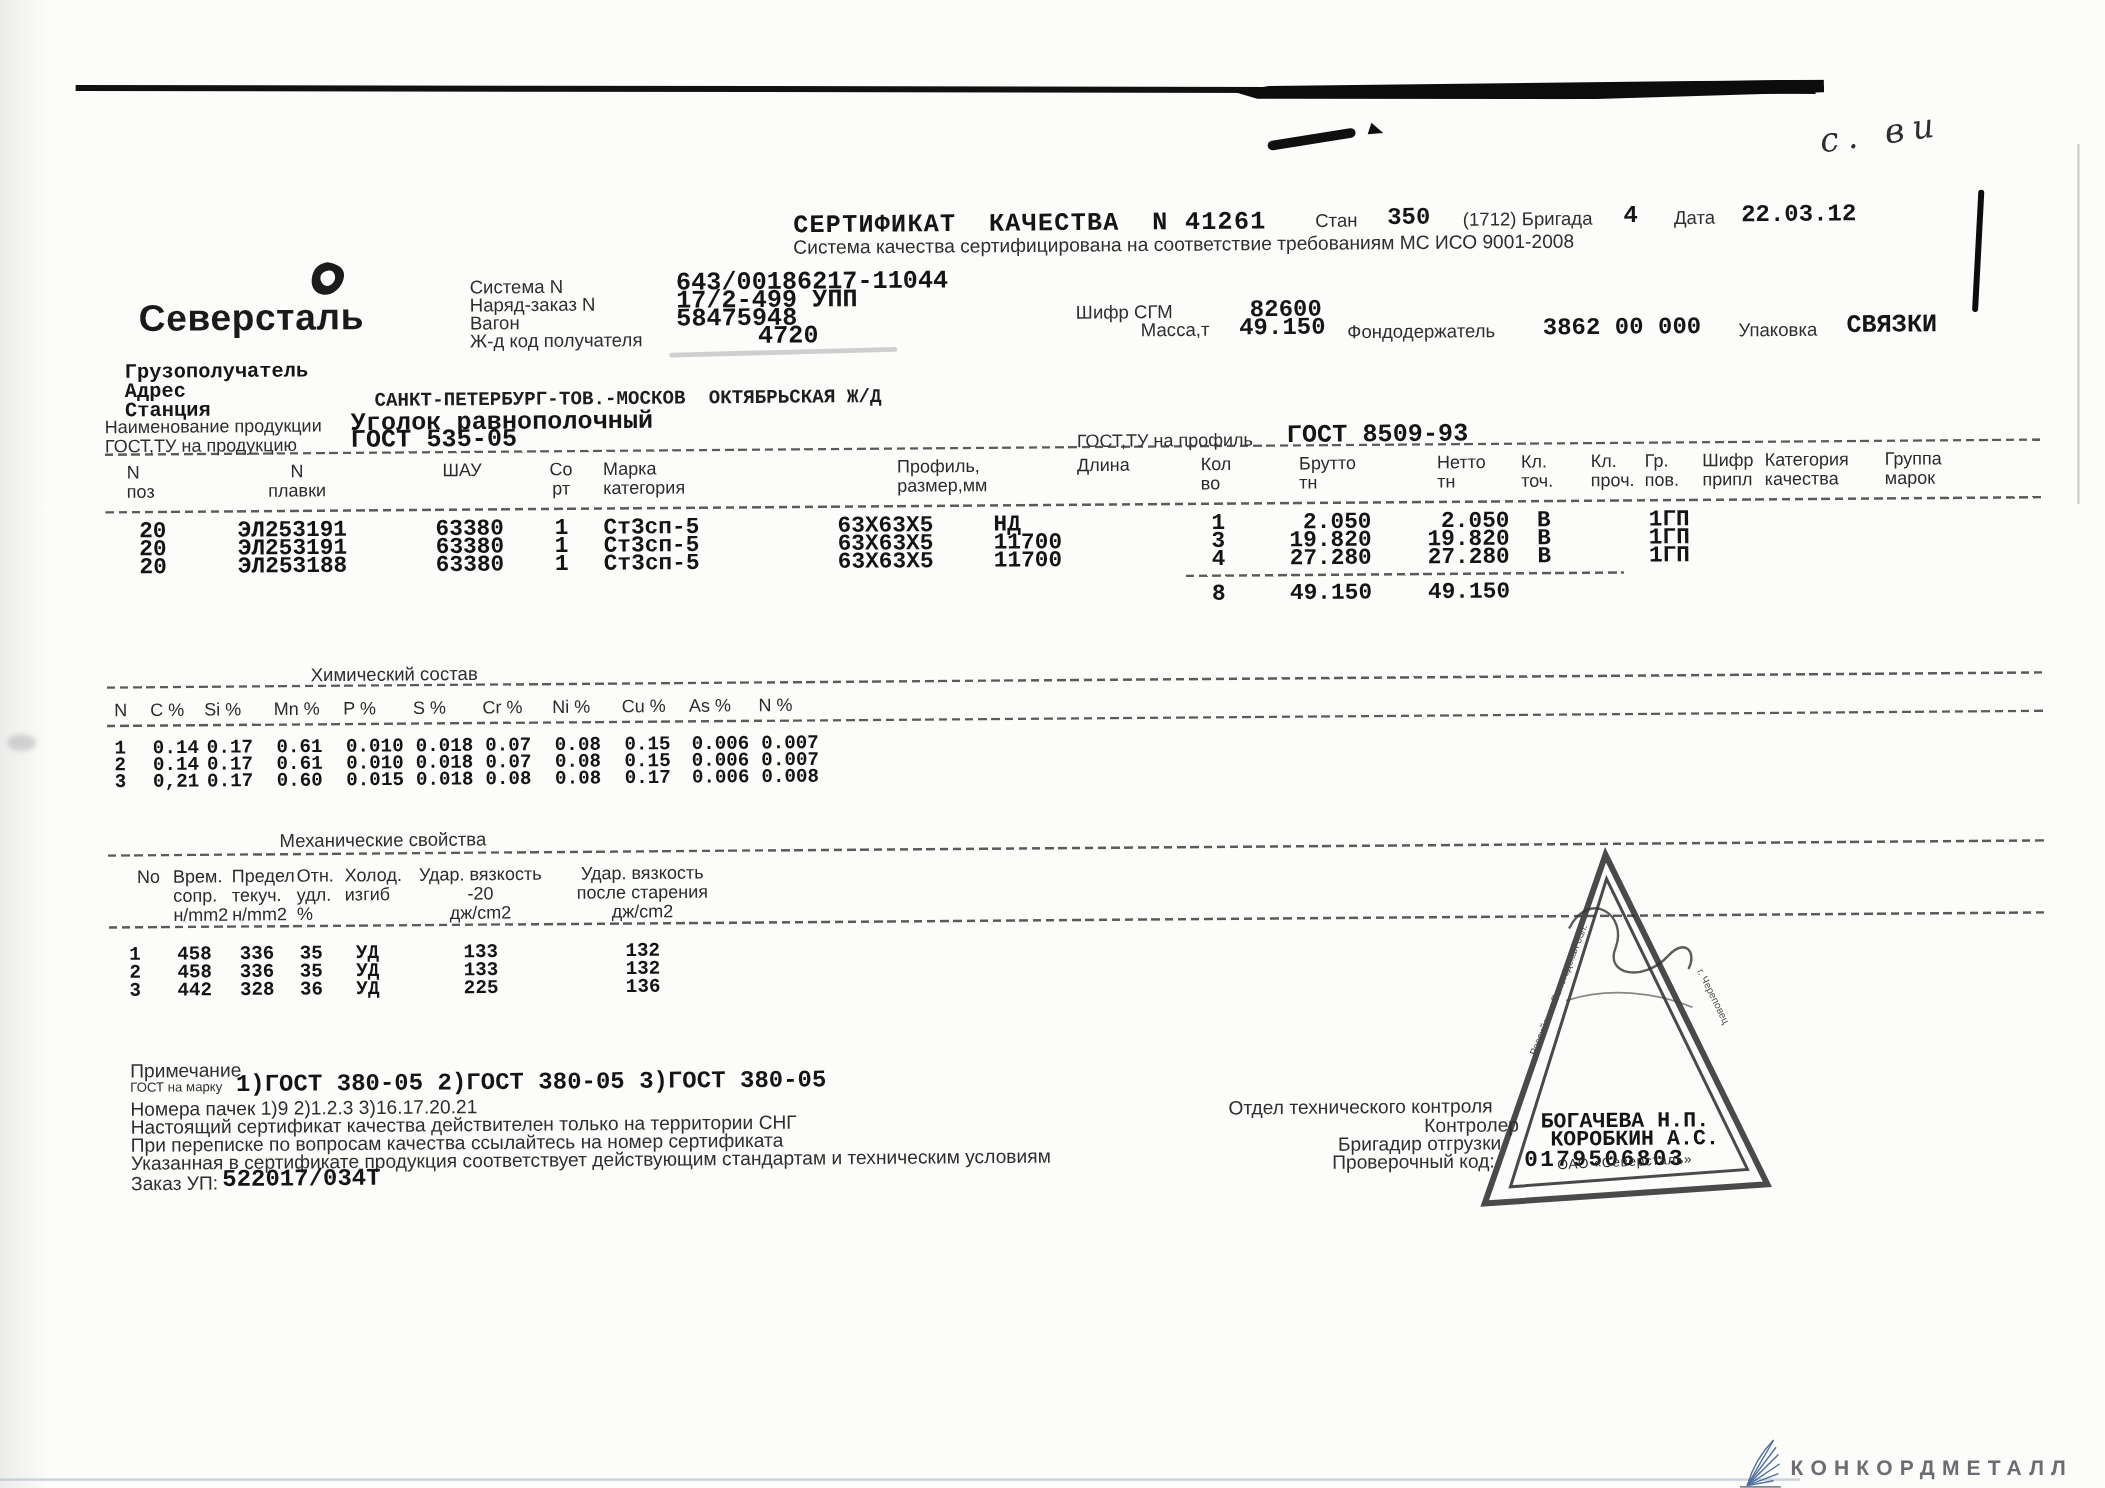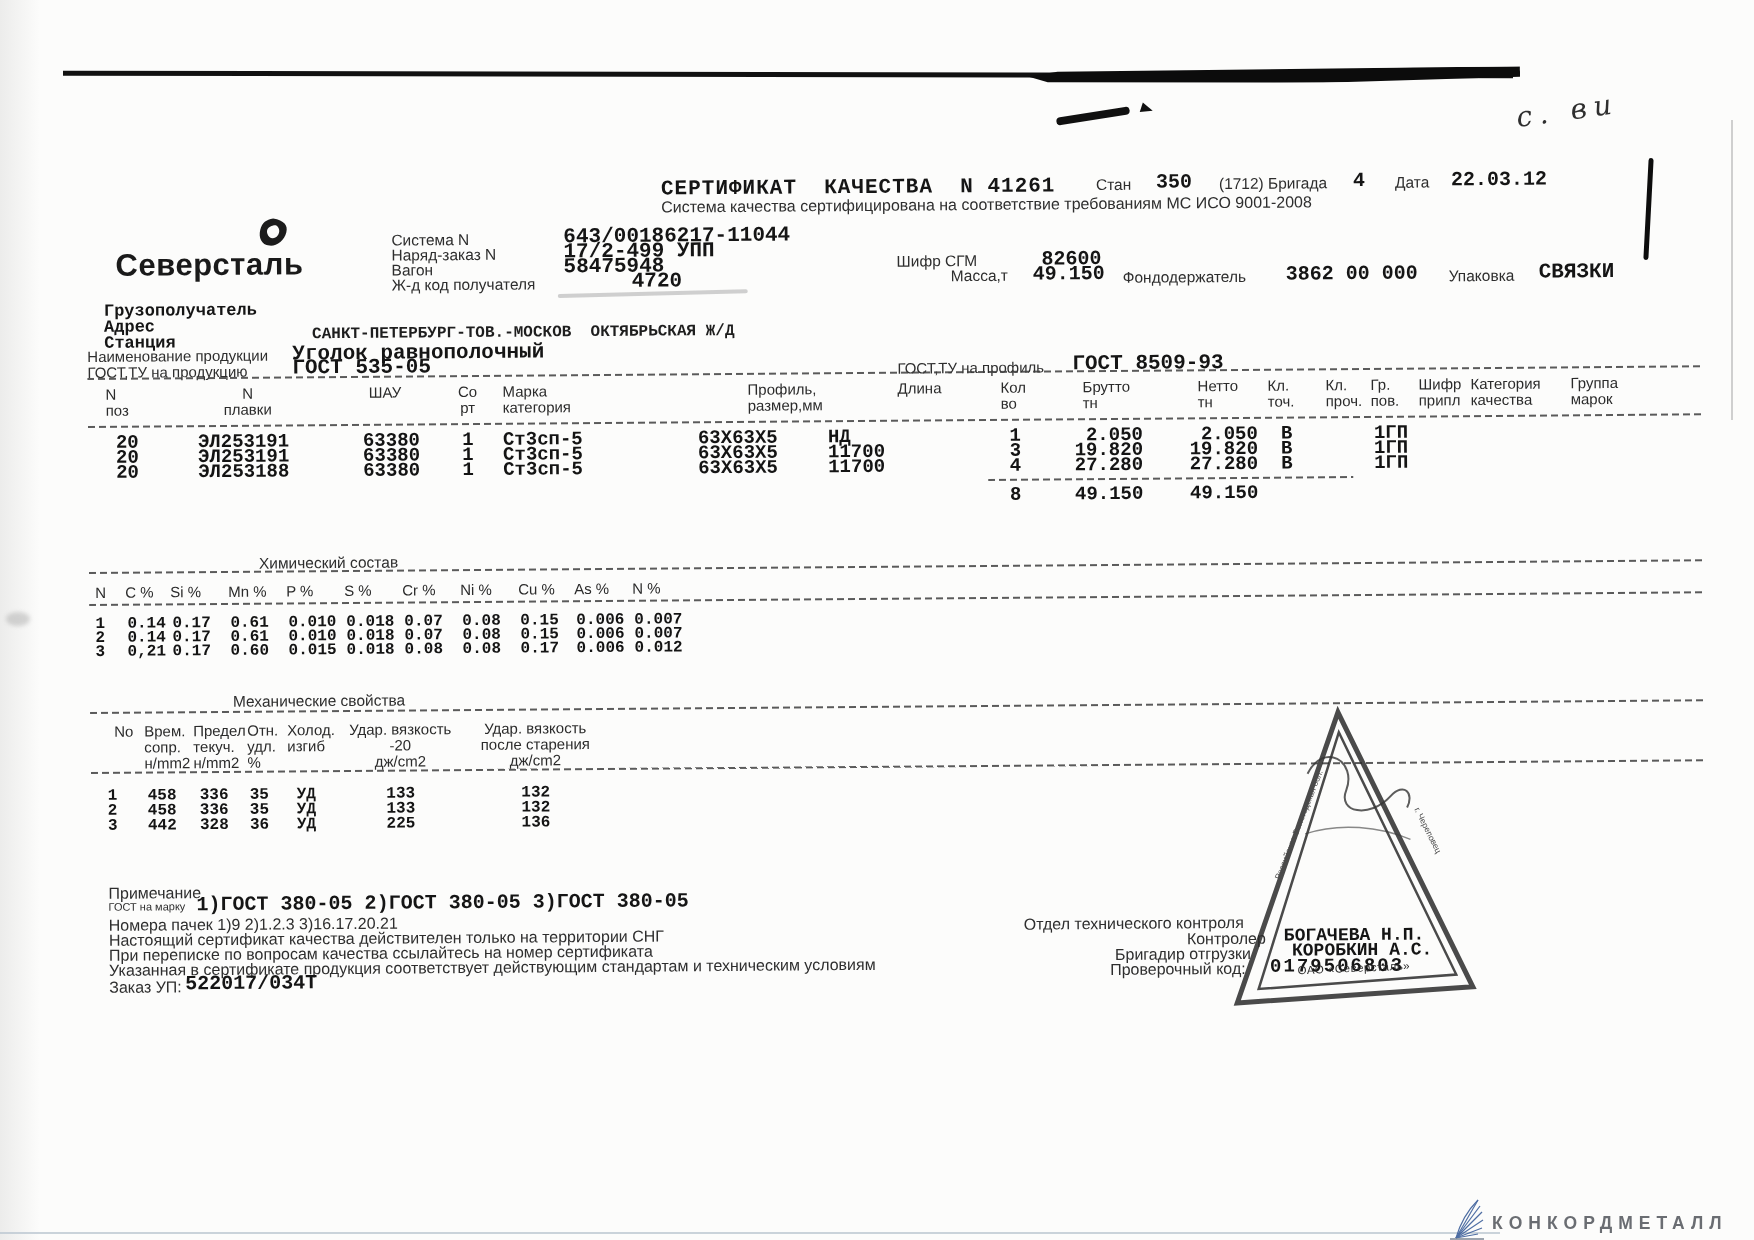--- a/index.html
+++ b/index.html
@@ -245,21 +245,21 @@
       <div class="dc2" style="padding-left:6px">3</div>
       <div class="dc2" style="padding-left:6px">0,21</div>
       <div class="dc2" style="padding-left:6px">0.17</div>
       <div class="dc2" style="padding-left:6px">0.60</div>
       <div class="dc2" style="padding-left:6px">0.015</div>
       <div class="dc2" style="padding-left:6px">0.018</div>
       <div class="dc2" style="padding-left:6px">0.08</div>
       <div class="dc2" style="padding-left:6px">0.08</div>
       <div class="dc2" style="padding-left:6px">0.17</div>
       <div class="dc2" style="padding-left:6px">0.006</div>
-      <div class="dc2" style="padding-left:6px">0.012</div>
+      <div class="dc2" style="padding-left:6px">0.008</div>
     </div>
 
     <div class="abs l" style="left:228px;top:694px;">Механические свойства</div>
     <div class="abs dash" style="left:85px;top:712px;width:1615px;"></div>
     <div class="abs grid mechcols" style="left:85px;top:724px;">
       <div class="hc" style="padding-left:24px">No</div>
       <div class="hc" style="padding-left:4px">Врем.
 сопр.
 н/mm2</div>
       <div class="hc" style="padding-left:3px">Предел

